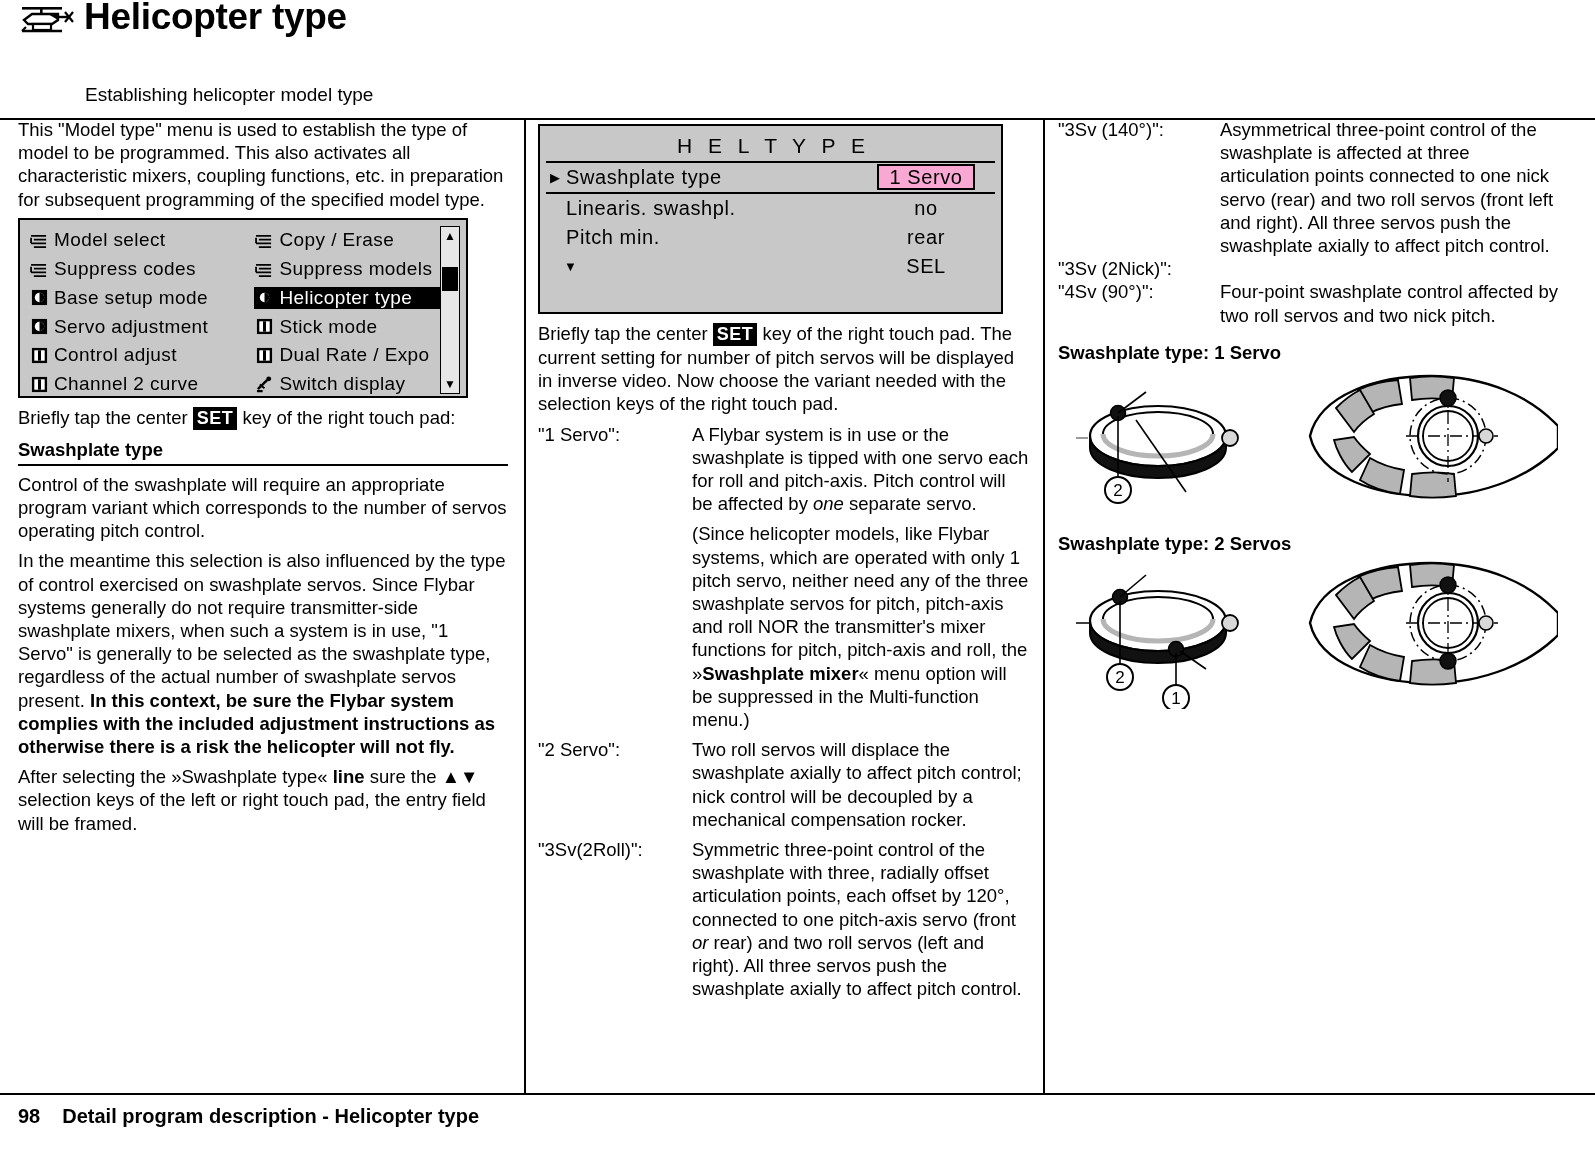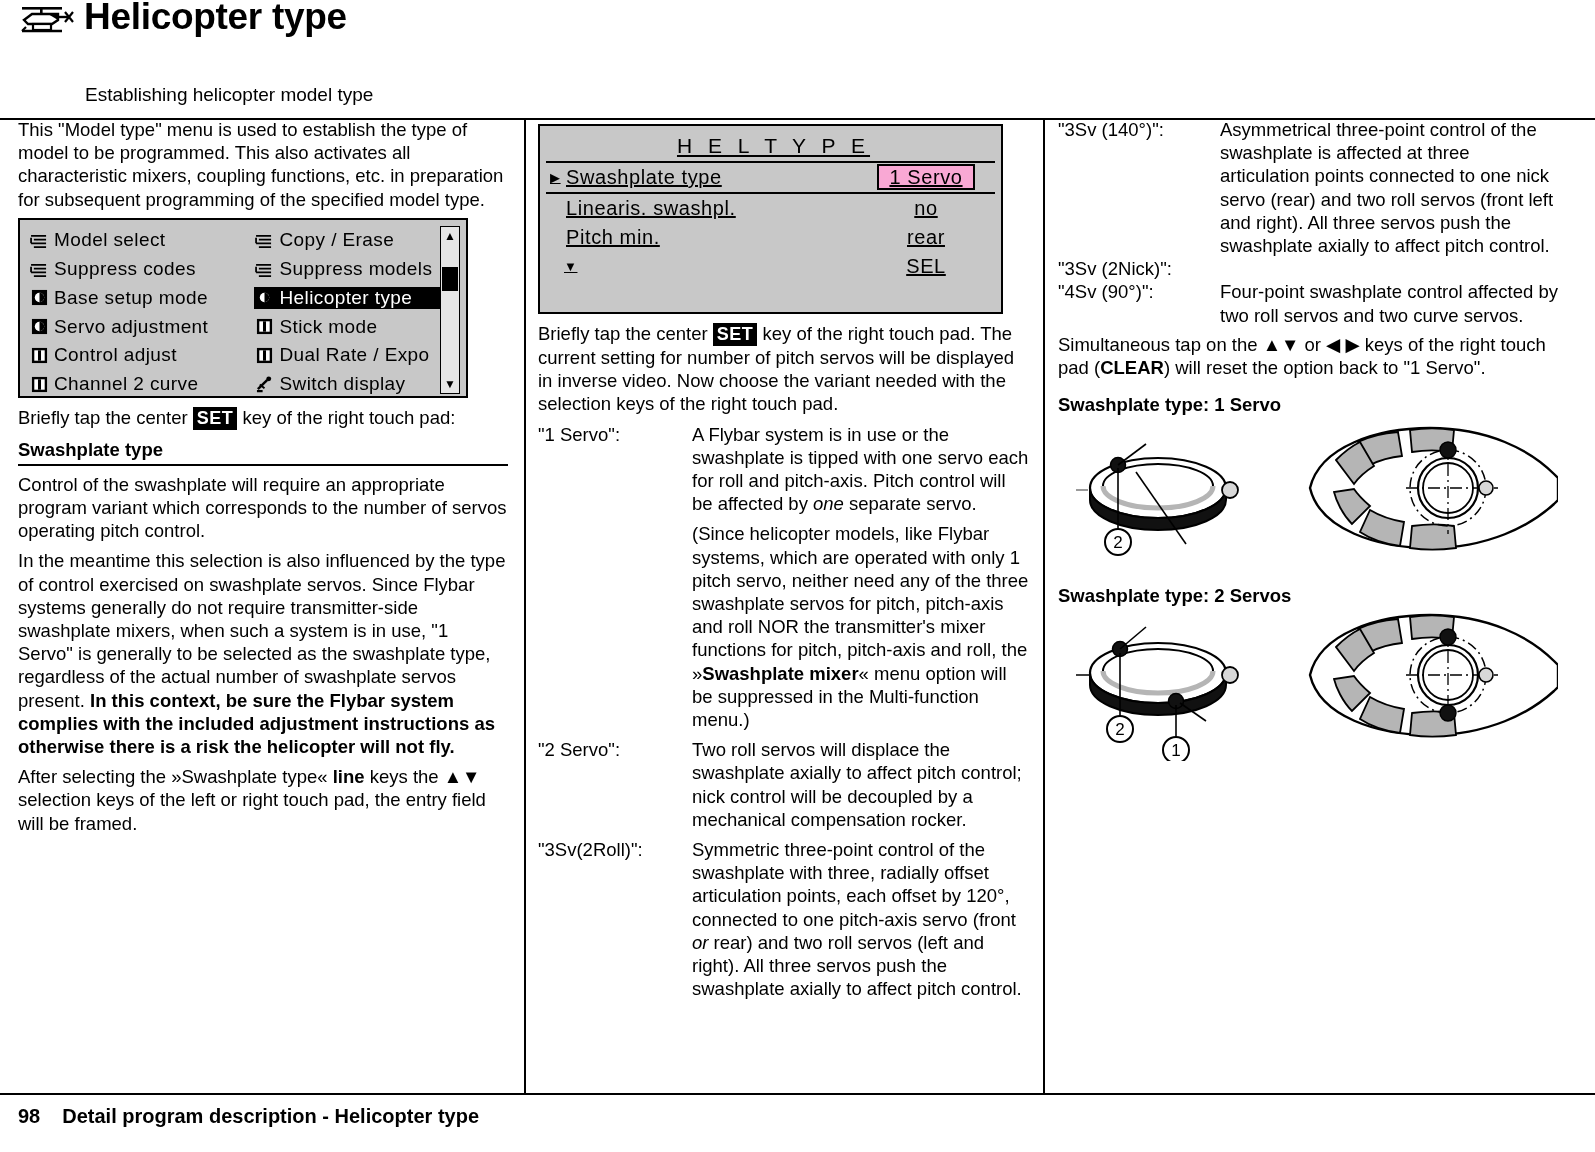--- a/index.html
+++ b/index.html
@@ -66,21 +66,20 @@
     background:#e6e6e6;border:1px solid #000;box-sizing:border-box;
   }
   .sb-arrow{height:18px;display:flex;align-items:center;justify-content:center;font-size:12px;line-height:1;}
   .sb-thumb{position:absolute;left:1px;top:40px;width:16px;height:24px;background:#000;}
 
   
   #lcd-heli{
     position:relative;width:465px;height:190px;
     background:#c8c8c8;border:2px solid #000;box-sizing:border-box;
     margin:6px 0 8px 0;
-    text-decoration:underline;
   }
   #lcd-heli .lcd-title{
     text-align:center;font-size:21px;letter-spacing:5px;
     padding-top:8px;padding-left:6px;
   }
   #lcd-heli .lcd-hr{height:2px;background:#000;margin:3px 6px 0 6px;}
   .lcd-row{display:flex;align-items:center;height:29px;padding:0 10px;font-size:20px;letter-spacing:.6px;}
   .lcd-row .lbl{flex:1;display:flex;align-items:center;}
   .lcd-row .caret{width:16px;font-size:13px;line-height:1;}
   .lcd-row .val{width:130px;text-align:center;}
@@ -281,21 +280,21 @@
 
   <p class="para"><span>Briefly tap the center </span><span class="setkey">SET</span><span> key of the right touch pad:</span></p>
 
   <div class="sub-h">Swashplate type</div>
   <div class="hr-thin"></div>
 
   <p class="para">Control of the swashplate will require an appropriate program variant which corresponds to the number of servos operating pitch control.</p>
 
   <p class="para"><span>In the meantime this selection is also influenced by the type of control exercised on swashplate servos. Since Flybar systems generally do not require transmitter-side swashplate mixers, when such a system is in use, "1 Servo" is generally to be selected as the swashplate type, regardless of the actual number of swashplate servos present. </span><span class="b">In this context, be sure the Flybar system complies with the included adjustment instructions as otherwise there is a risk the helicopter will not fly.</span></p>
 
-  <p class="para"><span>After selecting the »Swashplate type« </span><span class="b">line</span><span> keys the </span><span>▲▼</span><span> selection keys of the left or right touch pad, the entry field will be framed.</span></p>
+  <p class="para"><span>After selecting the »Swashplate type« </span><span class="b">line</span><span> sure the </span><span>▲▼</span><span> selection keys of the left or right touch pad, the entry field will be framed.</span></p>
 </div>
 
 <div class="col" id="col2">
 
   <div id="lcd-heli">
     <div class="lcd-title">H E L  T Y P E</div>
     <div class="lcd-hr"></div>
 
     <div class="lcd-row first">
       <div class="lbl">
@@ -368,25 +367,24 @@
   <div class="dl">
     <div class="dl-row col3">
       <div class="dl-term">"3Sv (140°)":</div>
       <div class="dl-def">Asymmetrical three-point control of the swashplate is affected at three articulation points connected to one nick servo (rear) and two roll servos (front left and right). All three servos push the swashplate axially to affect pitch control.</div>
     </div>
     <div class="dl-row col3">
       <div class="dl-term">"3Sv (2Nick)":</div>
     </div>
     <div class="dl-row col3">
       <div class="dl-term">"4Sv (90°)":</div>
-      <div class="dl-def">Four-point swashplate control affected by two roll servos and two curve servos.</div>
-    </div>
-  </div>
-
-  <p class="para" style="margin-top:6px;"><span>Simultaneous tap on the </span><span>▲▼</span><span> or </span><span>◀ ▶</span><span> keys of the right touch pad (</span><span class="b">CLEAR</span><span>) will reset the option back to "1 Servo".</span></p>
+      <div class="dl-def">Four-point swashplate control affected by two roll servos and two nick pitch.</div>
+    </div>
+  </div>
+
 
   <div class="diag-caption">Swashplate type: 1 Servo</div>
 
   <div class="diagram-block">
     <svg viewBox="0 0 500 148" width="500" height="148" aria-hidden="true">
 
       <g>
         <line x1="18" y1="68" x2="180" y2="68" stroke="#7a7a7a" stroke-width="1.6" stroke-dasharray="12 4 2 4"></line>
         <ellipse cx="100" cy="66" rx="68" ry="30" fill="#ffffff" stroke="#000" stroke-width="2.2"></ellipse>
         <path d="M32 66 a68 30 0 0 0 136 0 l0 12 a68 30 0 0 1 -136 0 z" fill="#111" stroke="#000" stroke-width="2"></path>

